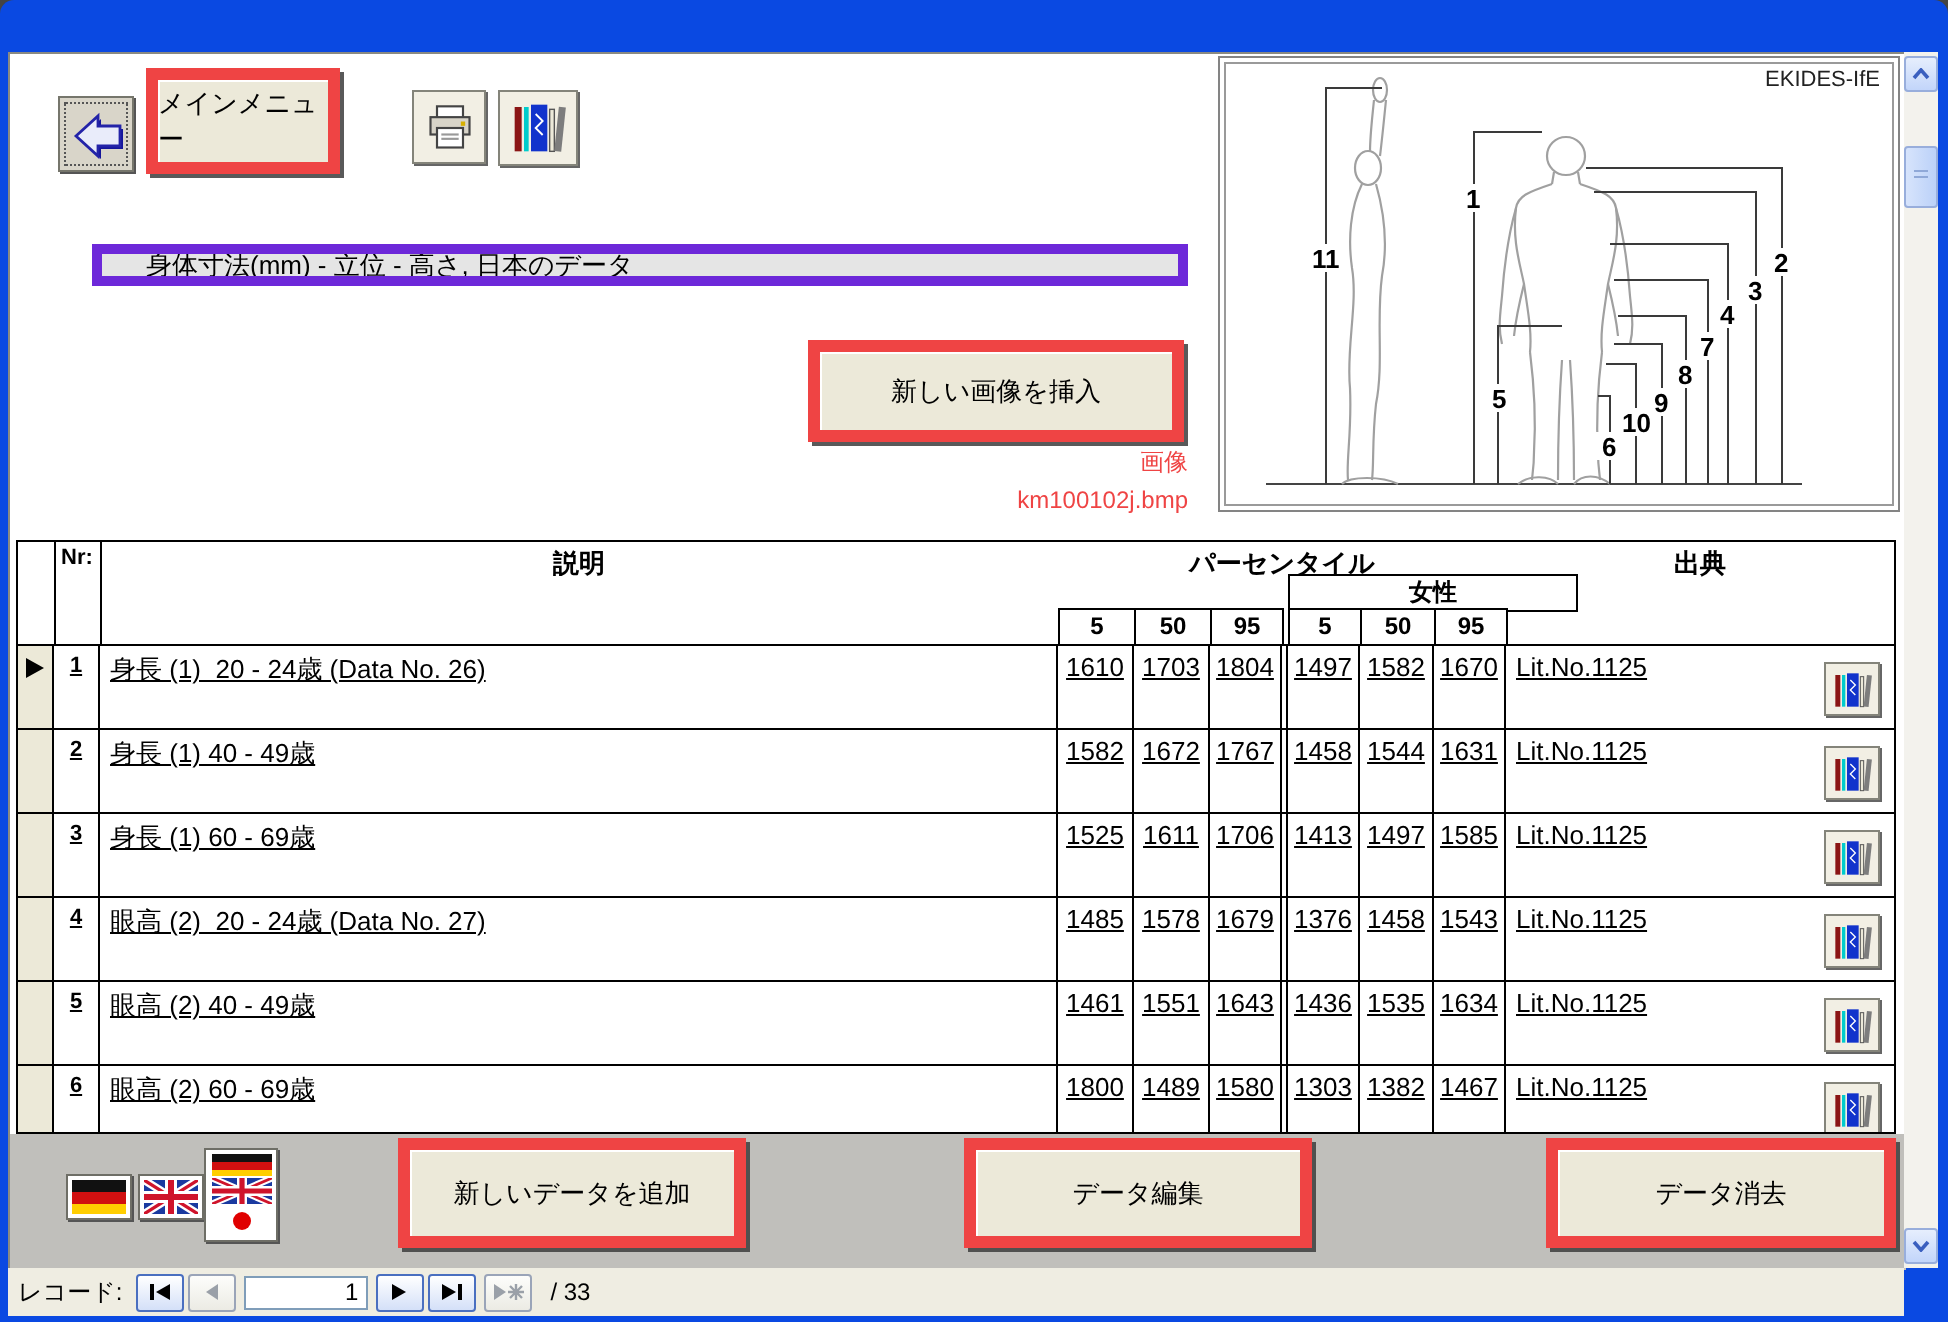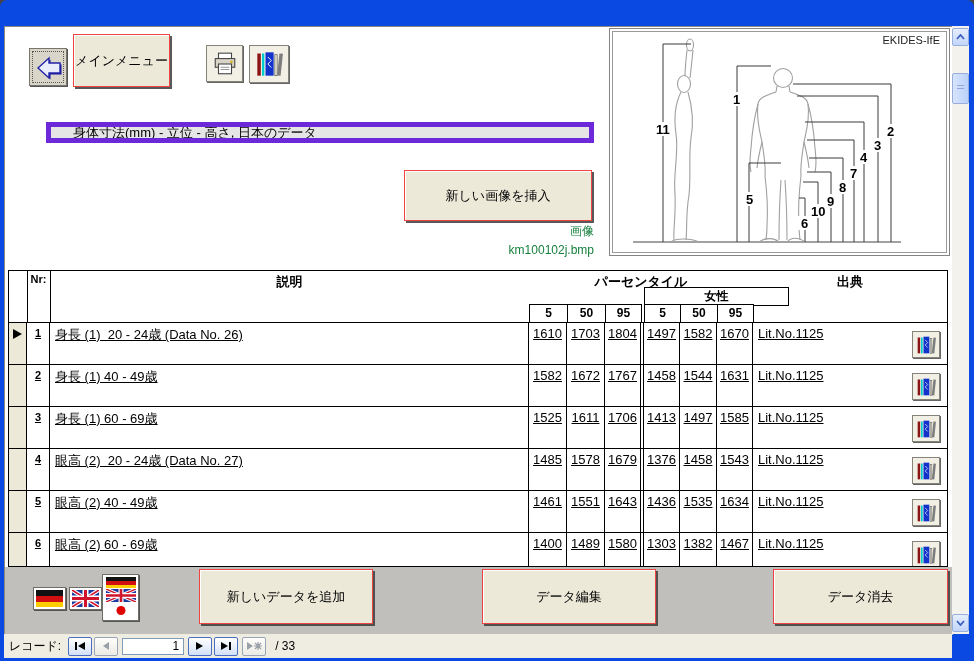--- a/index.html
+++ b/index.html
@@ -8,32 +8,32 @@
           border-radius:7px 7px 0 0; overflow:hidden; }
   
   .titlebar { position:absolute; left:0; top:0; width:974px; height:26px;
     background:linear-gradient(180deg,#0336c8 0%,#2d73f2 16%,#0b55ee 52%,#0848d6 84%,#0336b0 100%);
     color:#fff; font-size:13px; font-weight:bold; line-height:26px; padding-left:17px;
     text-shadow:1px 1px 1px #00227a; }
   
   .main { position:absolute; left:4px; top:26px; width:948px; height:608px; background:#ffffff;
           border-top:1px solid #8a8a82; border-left:1px solid #8a8a82; }
   
-  .cmd-btn { position:absolute; background:#ECE9D9; border:1px solid #ef4444;
+  .cmd-btn { position:absolute; background:#ECE9D9; border:6px solid #ef4444;
     box-shadow:2px 2px 0 rgba(60,60,60,.85), inset 1px 1px 0 #ffffff;
     display:flex; align-items:center; justify-content:center;
     font-size:13px; color:#000; cursor:pointer; }
   .tool-btn { position:absolute; background:#F2EFE4; border:1px solid #84847a;
     box-shadow:1px 1px 0 #666; display:flex; align-items:center; justify-content:center; cursor:pointer; }
   .back-btn { position:absolute; background:#D9D5C9; border:1px solid #76766c;
     box-shadow:1px 1px 0 #555; display:flex; align-items:center; justify-content:center;
     outline:1px dotted #555; outline-offset:-4px; cursor:pointer; }
   .textbox { position:absolute; background:#e5e5e5; border:5px solid #6d28d9;
     font-size:13px; padding:2px 22px; color:#000; }
-  .lbl { position:absolute; font-size:12px; color:#15803d; }
+  .lbl { position:absolute; font-size:12px; color:#ef4444; }
   
   .fig-panel { position:absolute; left:608px; top:36px; width:341px; height:228px;
     border:1px solid #848484; background:#fff; padding:2px; }
   .fig-inner { width:100%; height:100%; border:1px solid #9a9a9a; position:relative; background:#fff; }
   .fig-watermark { position:absolute; right:6px; top:2px; font-size:11px; color:#222; }
   
   .dtable { position:absolute; left:7px; top:269px; width:940px; height:297px;
     border:1px solid #000; background:#fff; overflow:hidden; }
   .thead { position:relative; width:938px; height:52px; border-bottom:1px solid #000; background:#fff; }
   .thead .hl { position:absolute; font-weight:bold; font-size:13px; text-align:center; top:2px; }
@@ -354,21 +354,21 @@
           <rect x="20" y="3" width="3" height="19" fill="#7d7d7d" transform="rotate(6 21 12)"></rect>
         </svg>
       </div>
     </div>
   </div>
 
   <div class="trow">
     <div class="cell sel"></div>
     <div class="cell nr">6</div>
     <div class="cell desc">眼高 (2) 60 - 69歳</div>
-    <div class="cell num">1400</div>
+    <div class="cell num">1800</div>
     <div class="cell num">1489</div>
     <div class="cell num">1580</div>
     <div class="cell"></div>
     <div class="cell num">1303</div>
     <div class="cell num">1382</div>
     <div class="cell num">1467</div>
     <div class="cell src last">
       <span>Lit.No.1125</span>
       <div class="src-btn">
         <svg width="20" height="20" viewBox="0 0 24 24">

